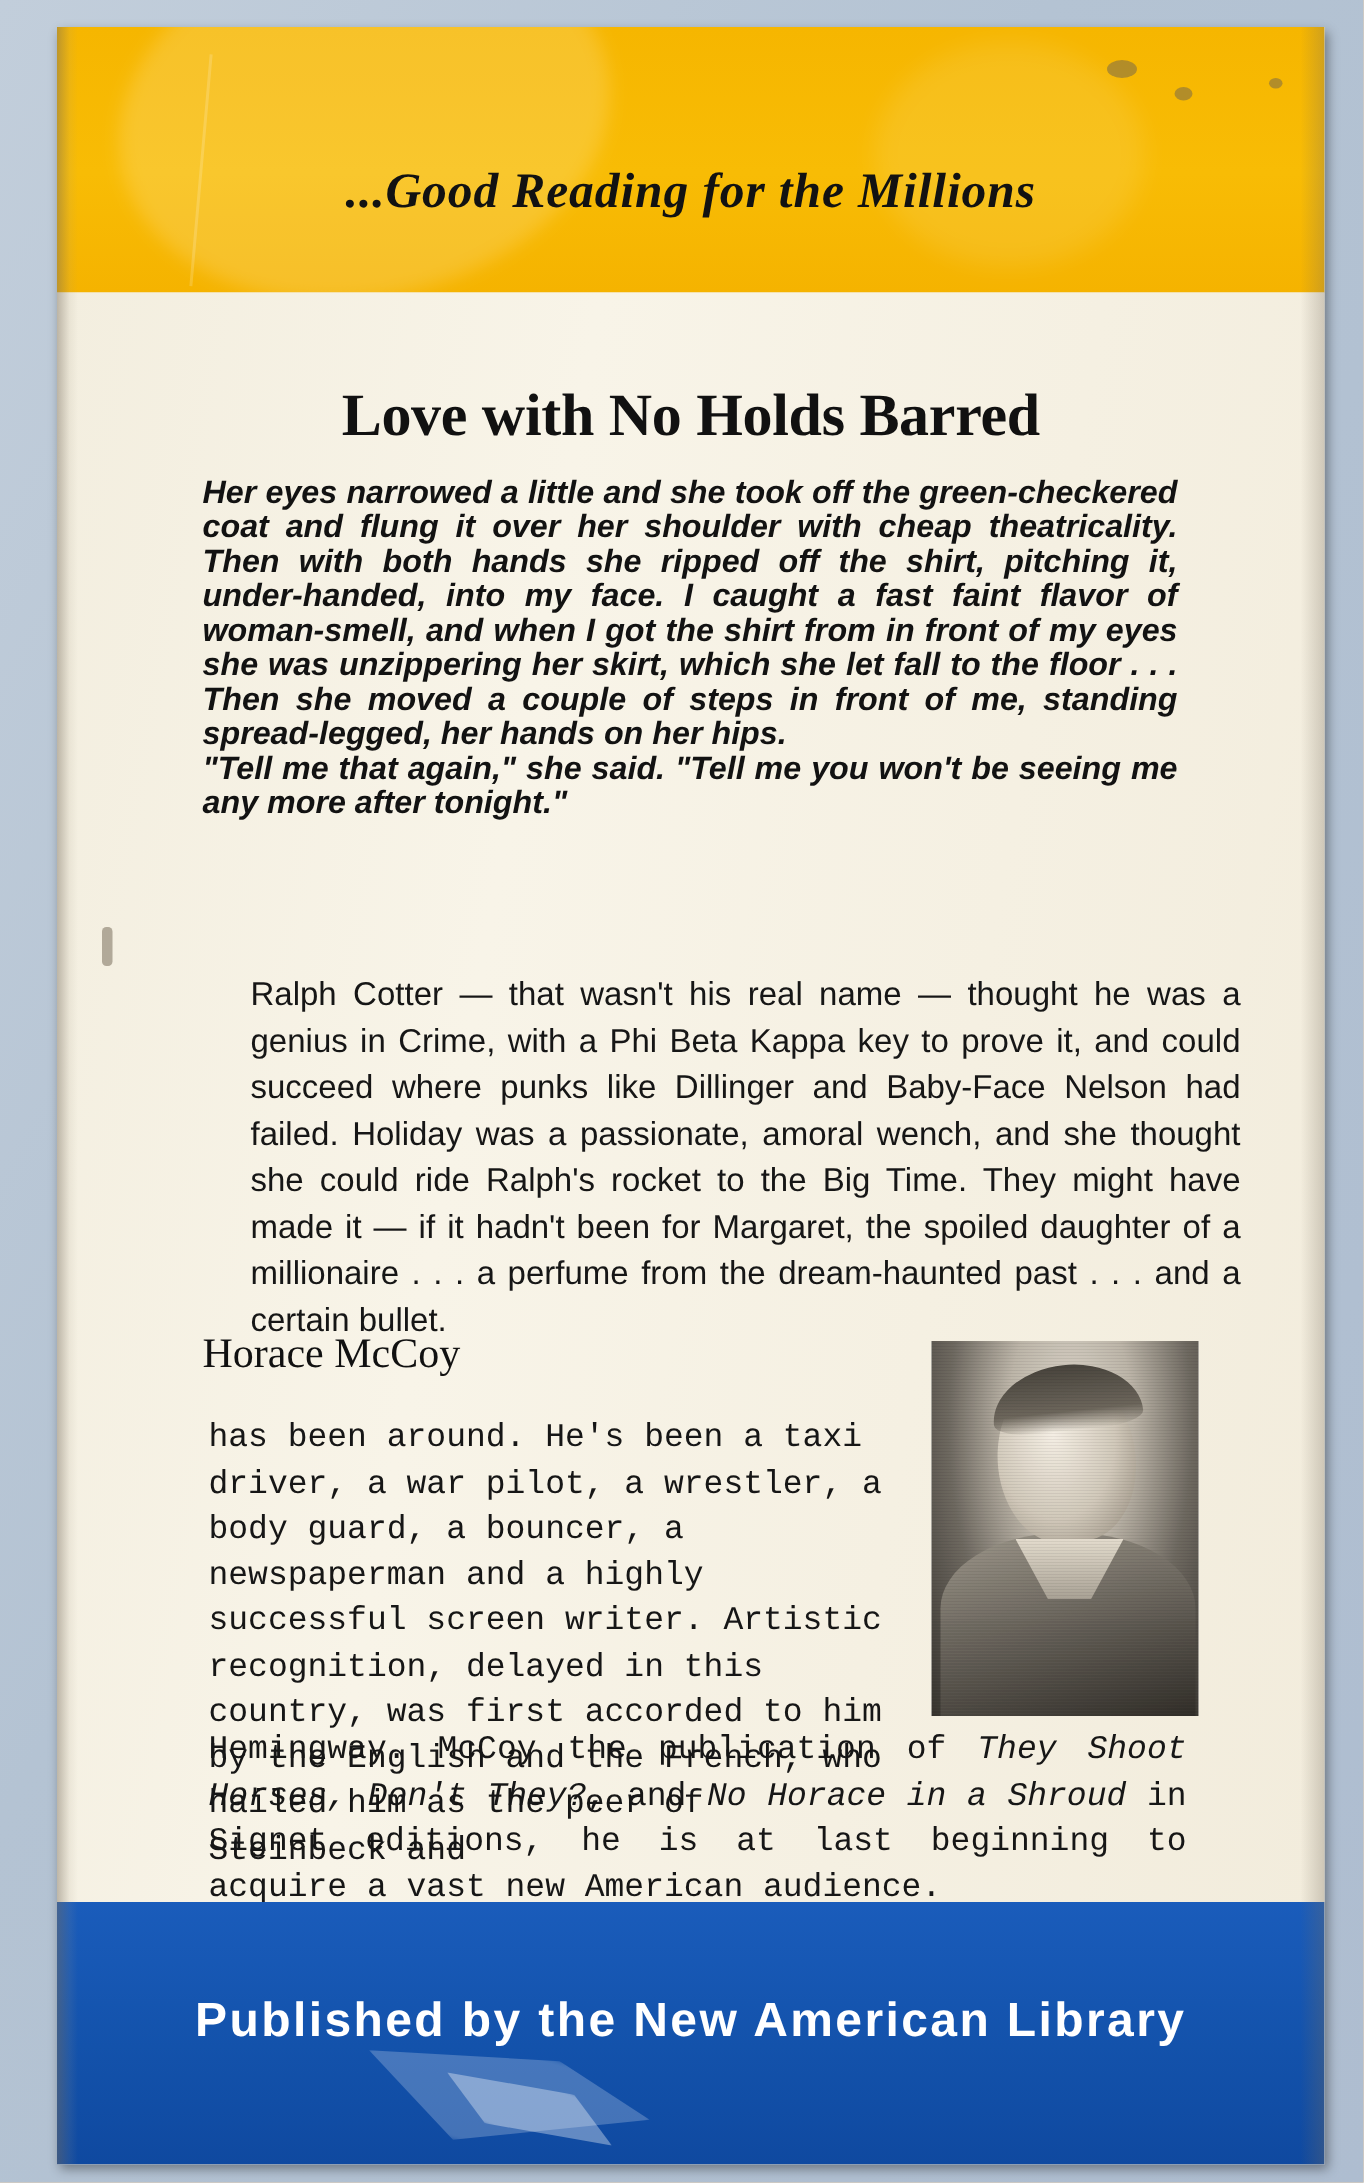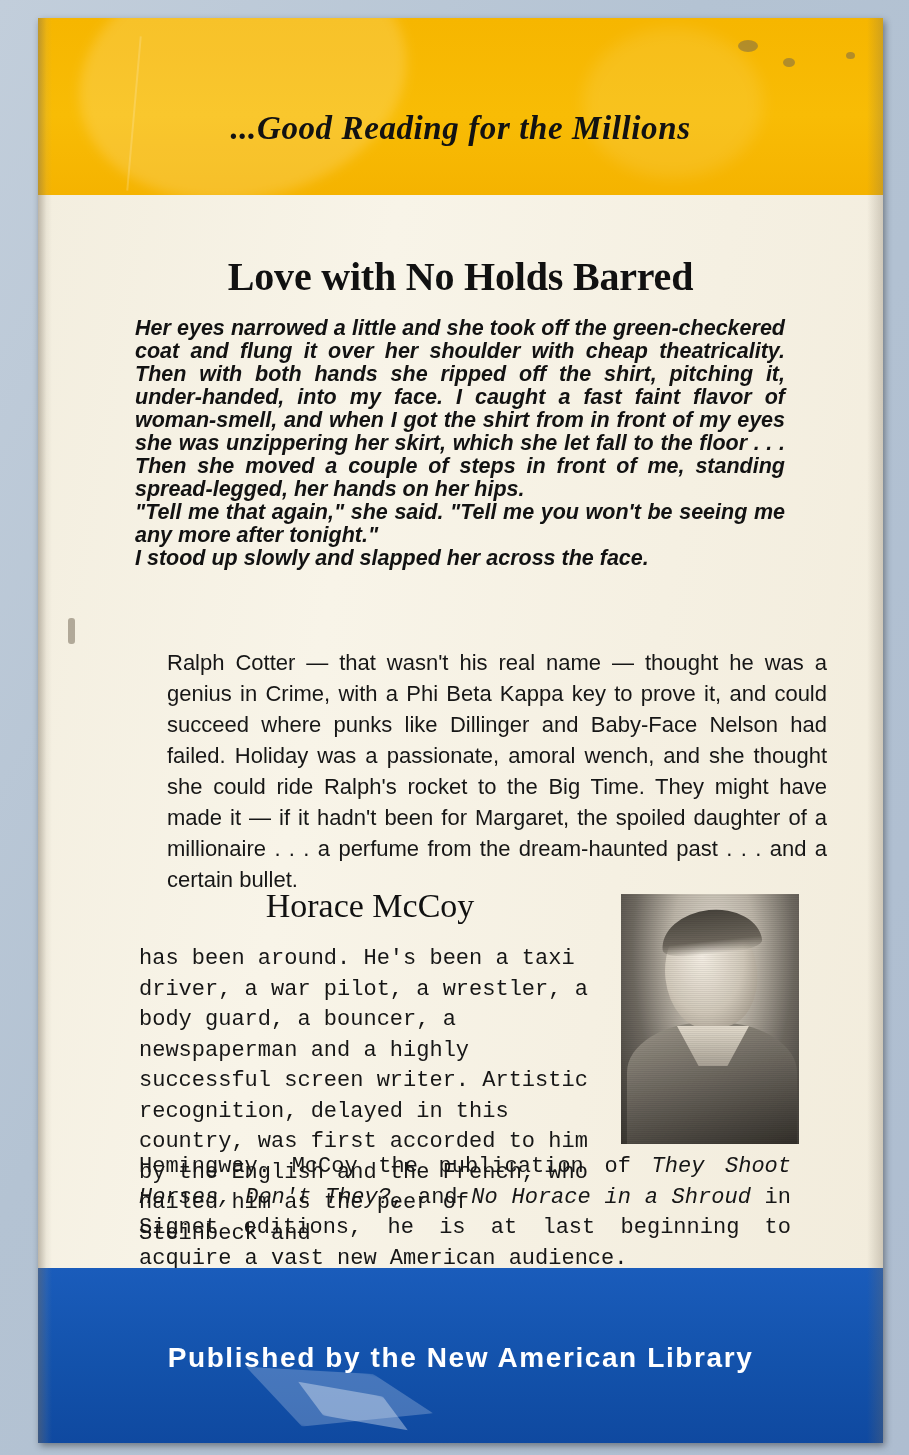--- a/index.html
+++ b/index.html
@@ -136,23 +136,23 @@
     text-align: justify;
     margin-left: 32px;
   }
   .synopsis p { margin: 0; }
 
   .author-name {
     position: absolute;
     left: 97px;
     width: 470px;
     top: 692px;
-    text-align: center;
+    text-align: left;
     font-family: "Liberation Serif", serif;
-    font-size: 34px;
+    font-size: 28px;
     color: #111;
   }
 
   .author-photo {
     position: absolute;
     left: 583px;
     top: 699px;
     width: 178px;
     height: 250px;
     background: #8e8e8e;
@@ -266,25 +266,25 @@
     height: 40px;
     background: rgba(255,255,255,0.35);
     transform: rotate(22deg);
     filter: blur(1px);
     clip-path: polygon(0 45%, 70% 0, 100% 55%, 30% 100%);
   }
   .publisher {
     position: absolute;
     left: 0;
     right: 0;
-    top: 74px;
+    top: 60px;
     text-align: center;
     font-family: "Liberation Sans", sans-serif;
     font-weight: bold;
-    font-size: 28px;
+    font-size: 32px;
     letter-spacing: 1.6px;
     color: #ffffff;
     white-space: nowrap;
   }
 
   
   .edge-left {
     position: absolute;
     left: 0;
     top: 0;
@@ -327,21 +327,20 @@
       <div class="tagline">...Good Reading for the Millions</div>
     </div>
 
     <div class="paper">
 
       <div class="headline">Love with No Holds Barred</div>
 
       <div class="excerpt">
         <p>Her eyes narrowed a little and she took off the green-checkered coat and flung it over her shoulder with cheap theatricality. Then with both hands she ripped off the shirt, pitching it, under-handed, into my face. I caught a fast faint flavor of woman-smell, and when I got the shirt from in front of my eyes she was unzippering her skirt, which she let fall to the floor . . . Then she moved a couple of steps in front of me, standing spread-legged, her hands on her hips.</p>
         <p>"Tell me that again," she said. "Tell me you won't be seeing me any more after tonight."</p>
-        <p>I stood up slowly and slapped her across the face.</p>
       </div>
 
       <div class="synopsis">
         <p>Ralph Cotter — that wasn't his real name — thought he was a genius in Crime, with a Phi Beta Kappa key to prove it, and could succeed where punks like Dillinger and Baby-Face Nelson had failed. Holiday was a passionate, amoral wench, and she thought she could ride Ralph's rocket to the Big Time. They might have made it — if it hadn't been for Margaret, the spoiled daughter of a millionaire . . . a perfume from the dream-haunted past . . . and a certain bullet.</p>
       </div>
 
       <div class="author-name">Horace McCoy</div>
 
       <div class="author-photo">
         <div class="bg"></div>

